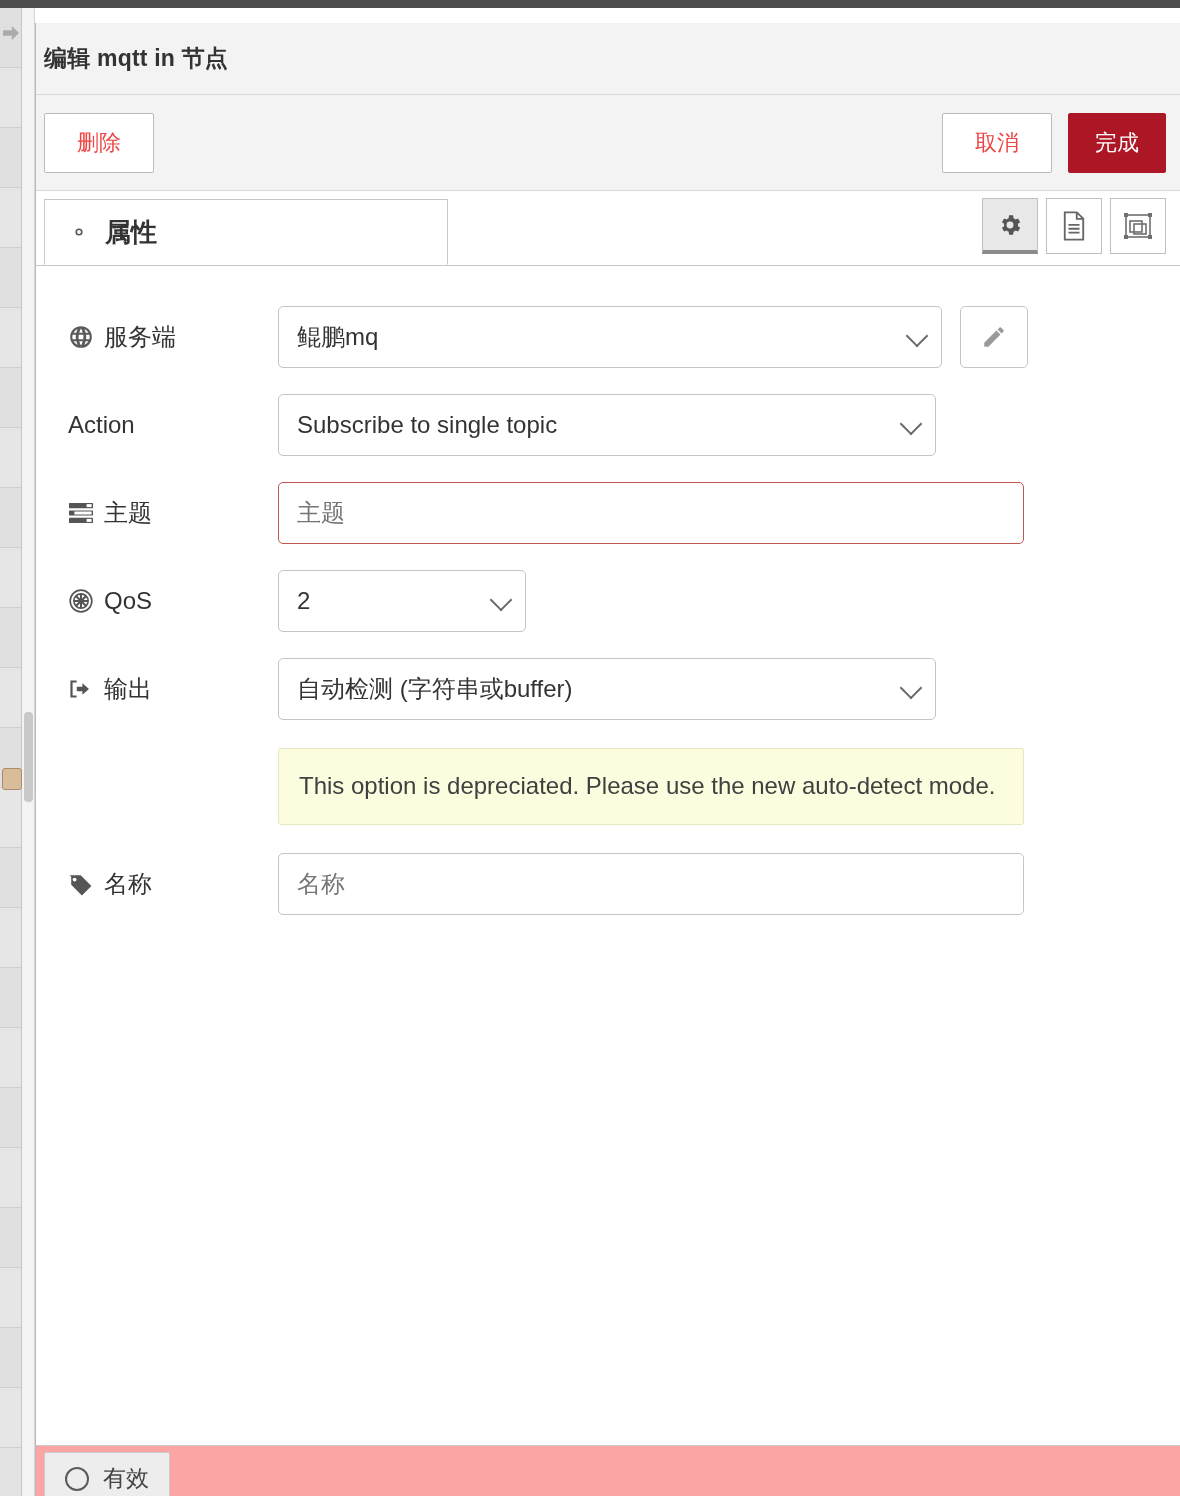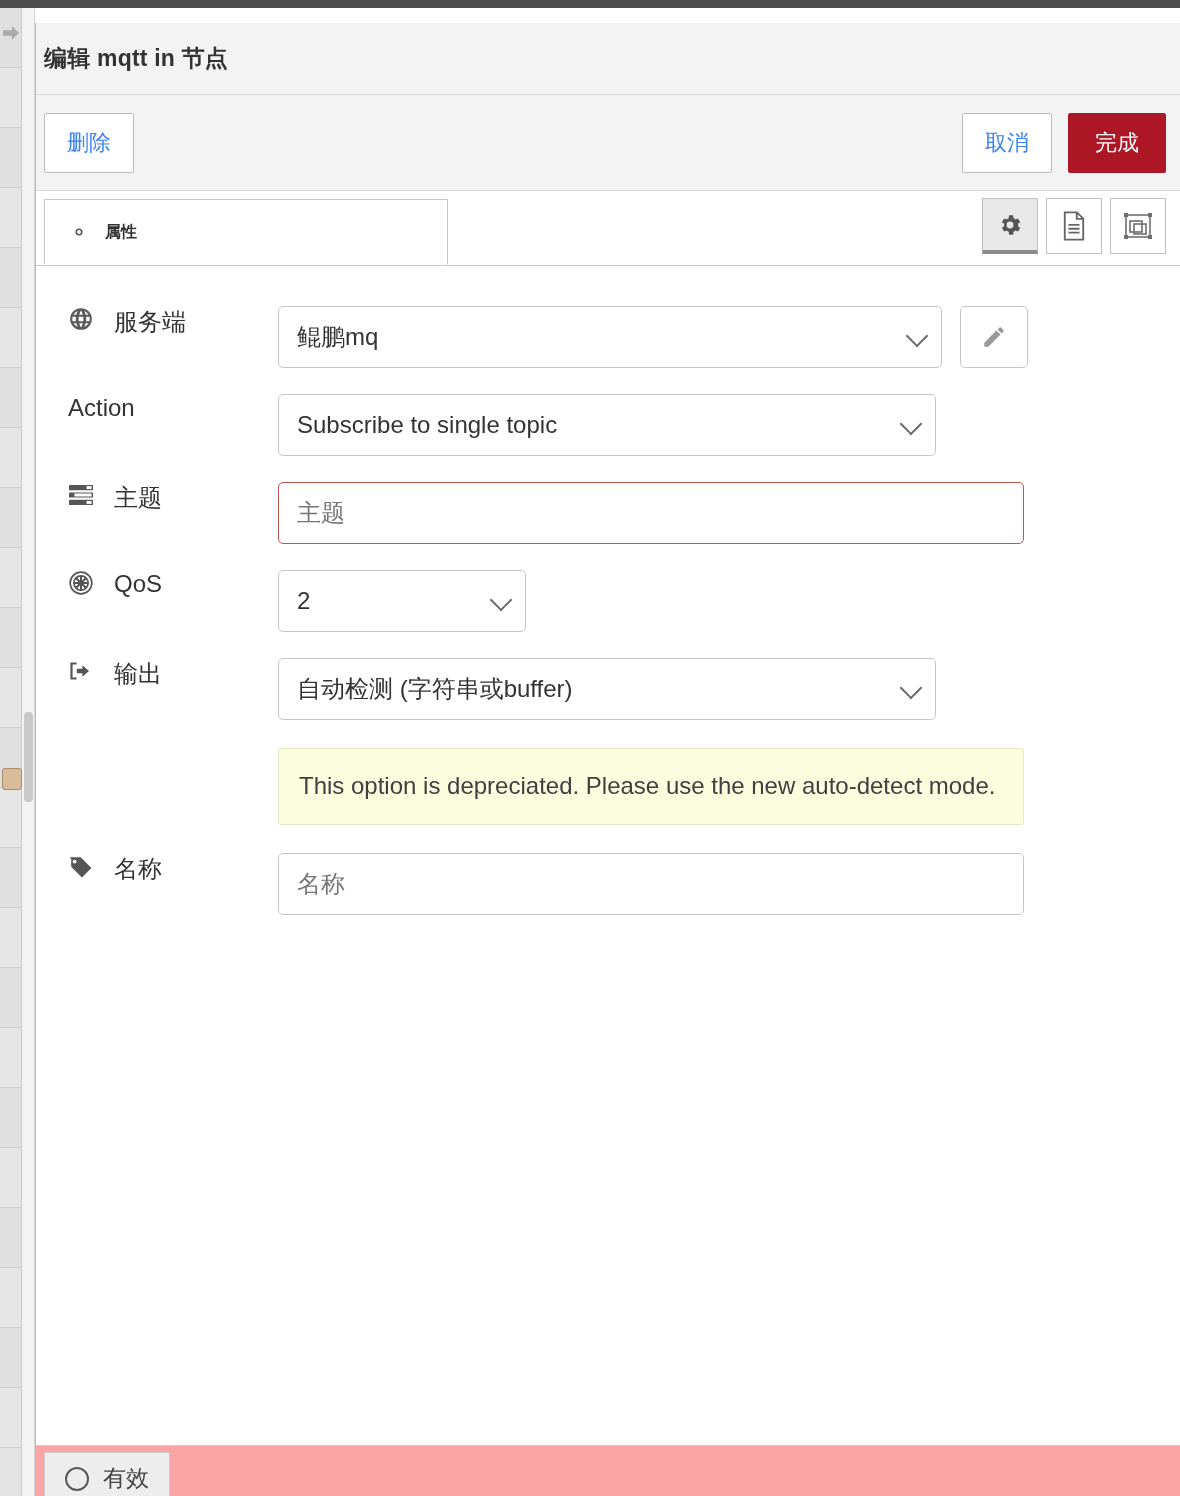--- a/index.html
+++ b/index.html
@@ -76,23 +76,23 @@
     padding: 0 14px 0 8px;
   }
   .btn {
     font-family: "Liberation Sans", sans-serif;
     font-size: 22px;
     border-radius: 2px;
     cursor: pointer;
     display: inline-flex; align-items: center; justify-content: center;
   }
   .btn-plain {
-    background: #ffffff; color: #3b82f6;
+    background: #ffffff; color: #ef4444;
     border: 1px solid #bcbcbc;
-    height: 60px; padding: 0 22px;
+    height: 60px; padding: 0 32px;
   }
   .btn-primary {
     background: #ad1625; color: #ffffff;
     border: 1px solid #ad1625;
     height: 60px; padding: 0 26px;
   }
   .tb-spacer { flex: 1 1 auto; }
   .tb-right { display: flex; gap: 16px; }
 
   
@@ -104,21 +104,21 @@
     padding: 0 14px 0 8px;
     position: relative;
   }
   .tab {
     height: 66px; min-width: 404px;
     border: 1px solid #c8c8c8;
     border-bottom: 1px solid #ffffff;
     background: #ffffff;
     display: flex; align-items: center; gap: 14px;
     padding: 0 22px;
-    font-size: 16px; color: #333333; font-weight: bold;
+    font-size: 26px; color: #333333; font-weight: bold;
     position: relative; z-index: 2;
     cursor: pointer;
   }
   .tabstrip-fill { flex: 1 1 auto; height: 66px; }
   .icon-buttons {
     display: flex; gap: 8px; align-self: center; padding-bottom: 4px;
   }
   .icon-btn {
     width: 56px; height: 56px;
     border: 1px solid #c0c0c0;
@@ -138,21 +138,21 @@
     padding: 40px 30px 0 32px;
     overflow: hidden;
   }
   .form-row {
     display: flex; align-items: flex-start;
     margin-bottom: 26px;
   }
   .form-label {
     width: 210px; flex: 0 0 210px;
     font-size: 24px; color: #333333;
-    display: flex; align-items: flex-start; gap: 20px;
+    display: flex; align-items: center; gap: 10px;
     height: 62px;
   }
   .form-label .lbl-icon { width: 26px; height: 26px; flex: 0 0 26px;
     display: inline-flex; align-items: center; justify-content: center; }
 
   .ctrl { display: flex; align-items: flex-start; gap: 18px; flex: 1 1 auto; }
 
   .select, .textinput {
     height: 62px;
     border: 1px solid #c5c5c5;

